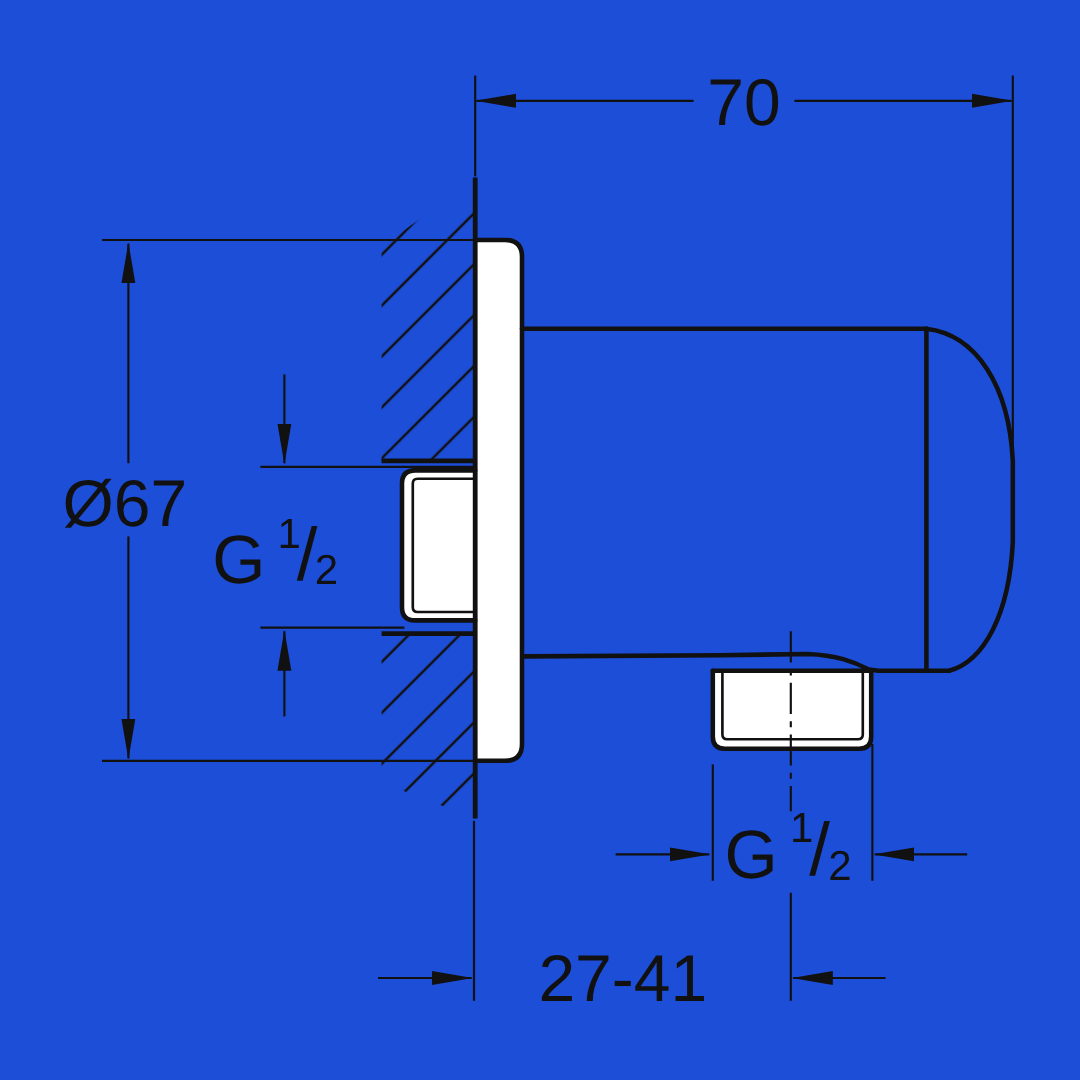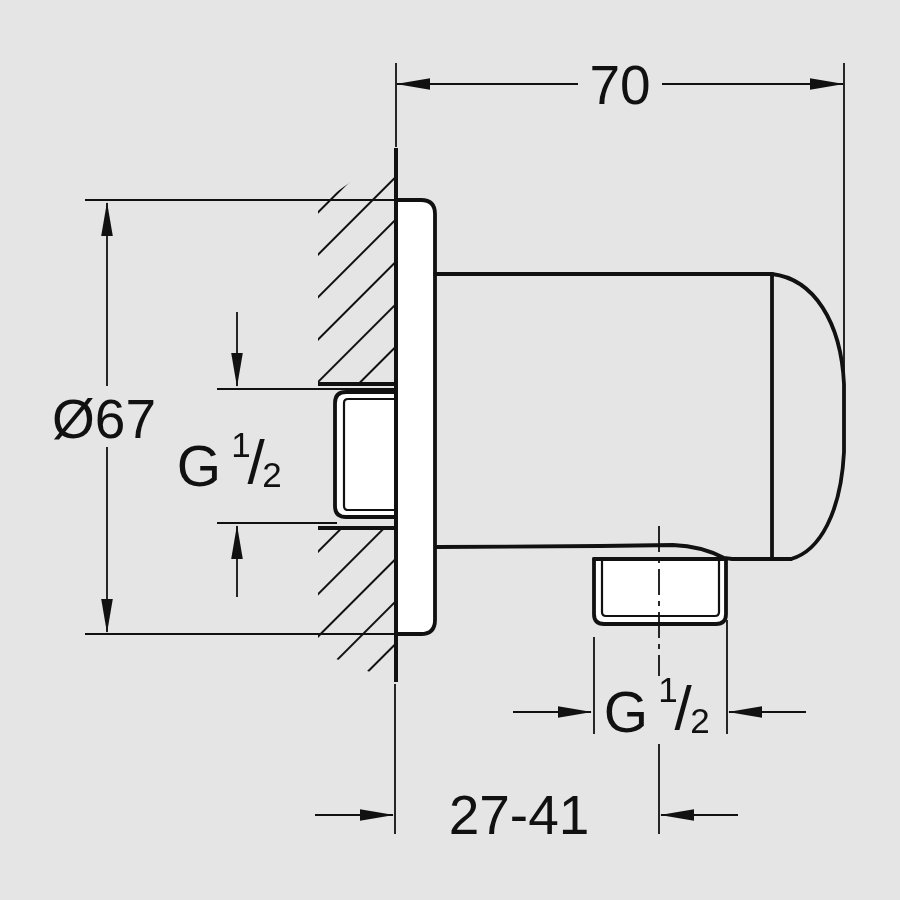--- a/index.html
+++ b/index.html
@@ -7,21 +7,21 @@
     padding: 0;
     background: #ffffff;
     width: 900px;
     height: 900px;
     overflow: hidden;
   }
   .drawing-canvas {
     position: relative;
     width: 900px;
     height: 900px;
-    background: #e5e5e5;
+    background: #1d4ed8;
   }
   svg { display: block; }
   .part   { stroke: #111111; stroke-width: 3.8; fill: none; stroke-linecap: round; }
   .part-fill { stroke: #111111; stroke-width: 3.8; fill: #ffffff; stroke-linecap: round; }
   .part-thin { stroke: #111111; stroke-width: 2.2; fill: none; stroke-linecap: round; }
   .thickline { stroke: #111111; stroke-width: 4; fill: none; }
   .dim    { stroke: #111111; stroke-width: 1.8; fill: none; }
   .cl     { stroke: #111111; stroke-width: 1.8; fill: none; stroke-dasharray: 26 6 5 6; }
   .dim-text {
     font-family: "Liberation Sans", sans-serif;

